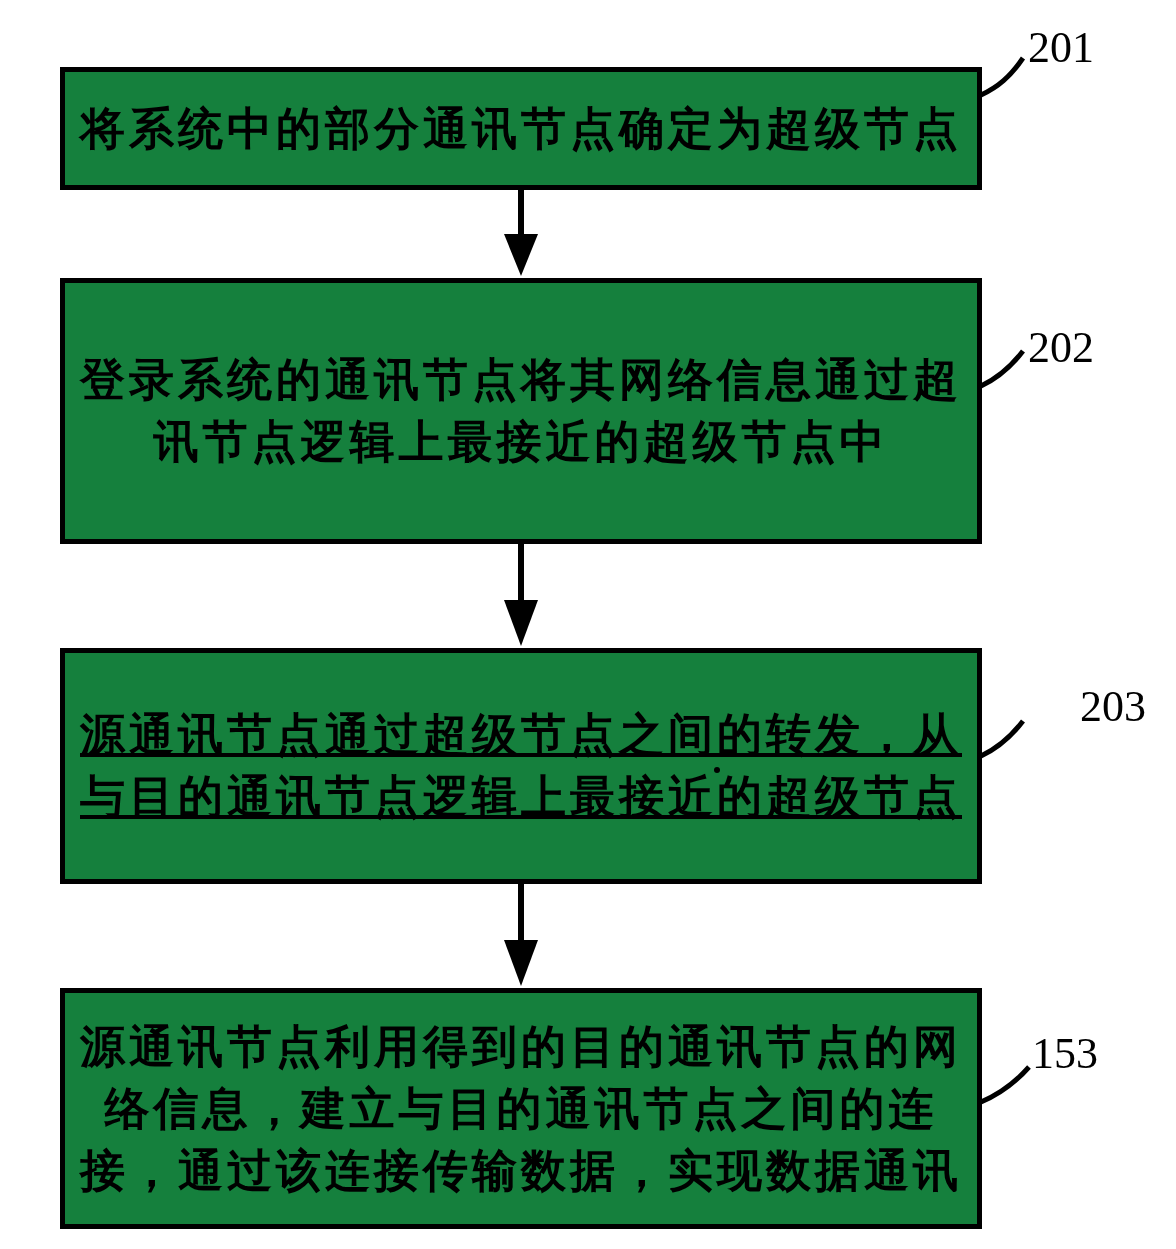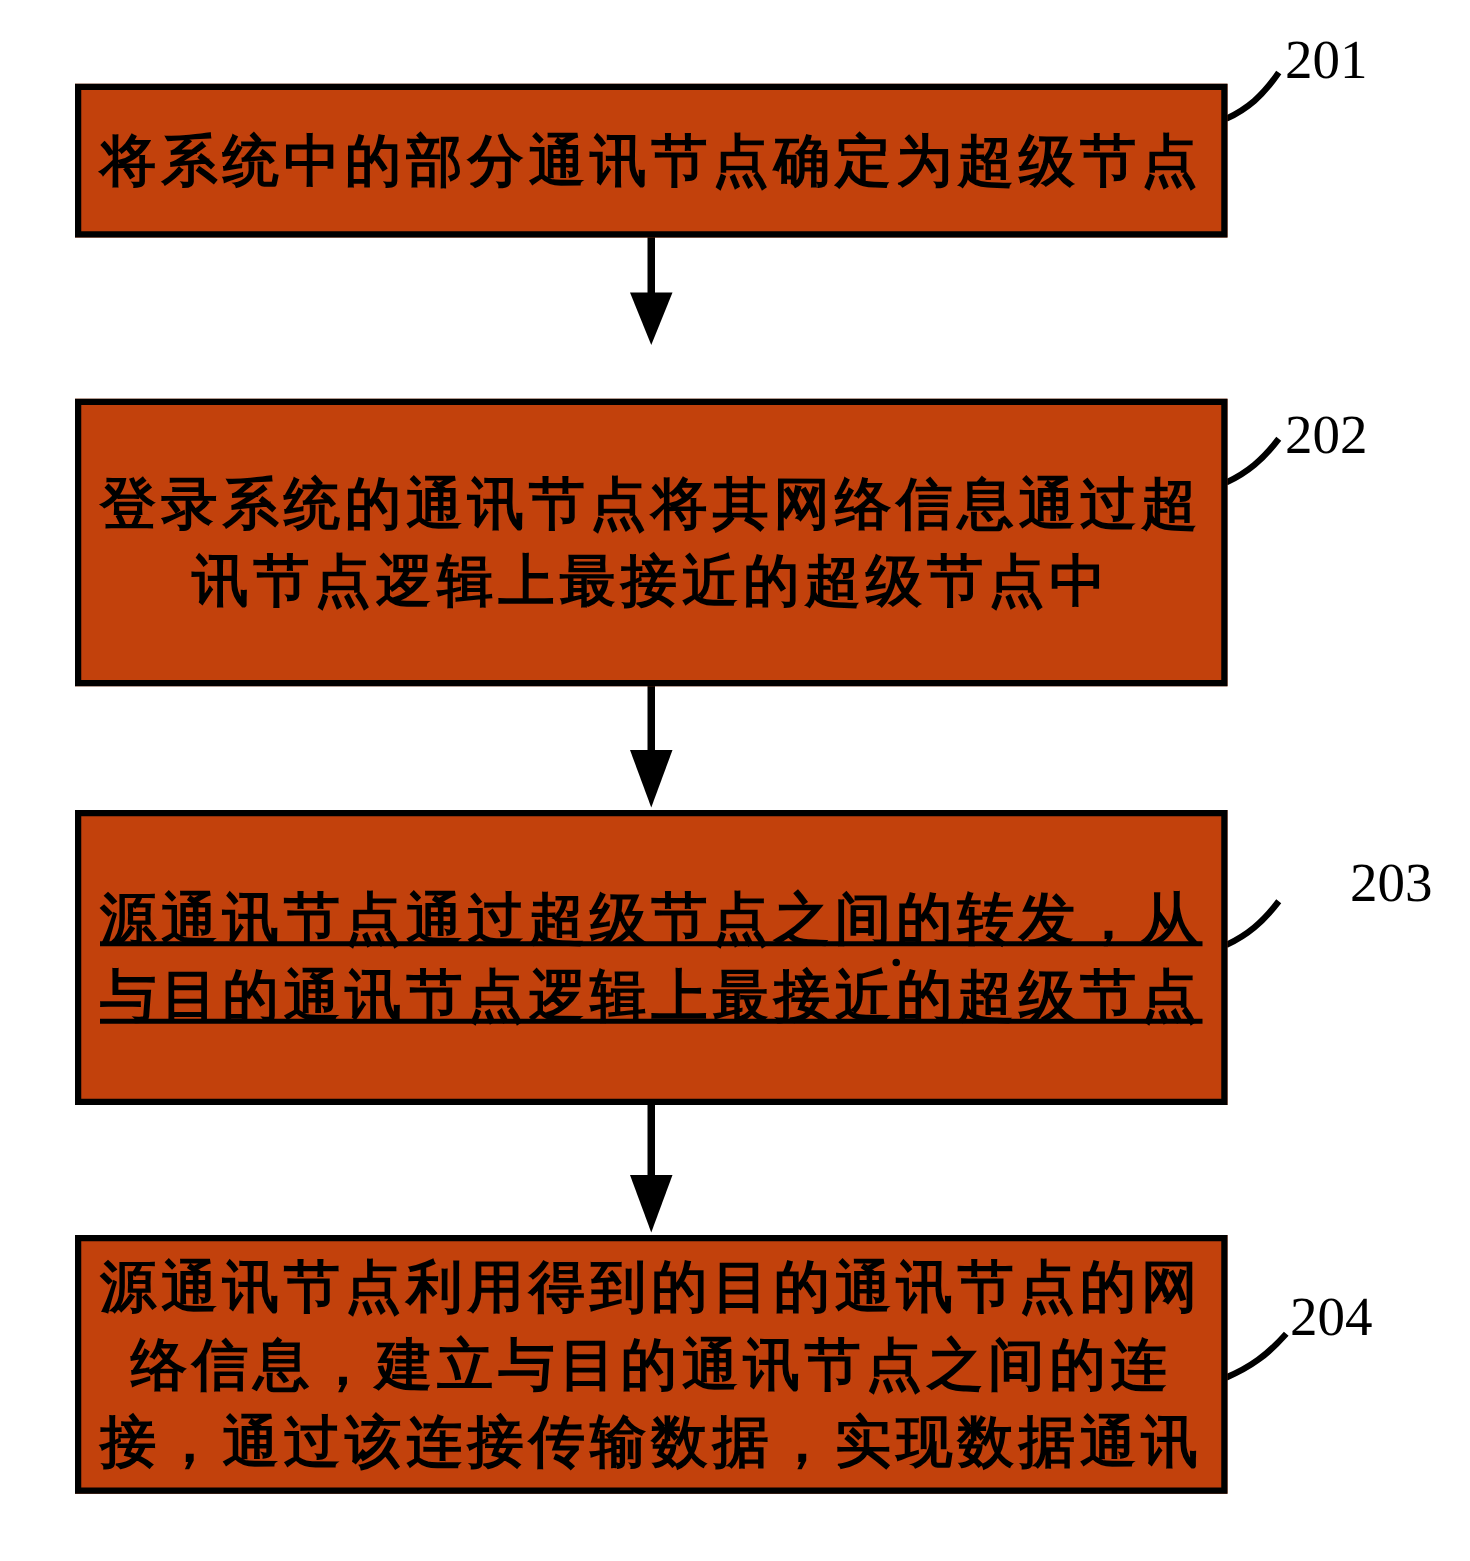--- a/index.html
+++ b/index.html
@@ -22,40 +22,40 @@
     width: 1176px;
     height: 1249px;
     pointer-events: none;
   }
   .flow-box {
     position: absolute;
     left: 60px;
     width: 922px;
     border: 5px solid #000000;
     box-sizing: border-box;
-    background: #c2410c;
+    background: #15803d;
     display: flex;
     flex-direction: column;
     justify-content: center;
     align-items: center;
   }
   .flow-box .txt-line {
     font-family: "Liberation Serif", serif;
     font-weight: 700;
     font-size: 45px;
     line-height: 62px;
     letter-spacing: 4px;
     color: #000000;
     white-space: nowrap;
     text-align: center;
   }
   .box-1 { top: 67px;  height: 123px; }
-  .box-2 { top: 278px; height: 230px; margin-top: 41px; }
+  .box-2 { top: 278px; height: 266px; }
   .box-3 { top: 648px; height: 236px; text-decoration: underline; }
-  .box-4 { top: 988px; height: 207px; }
+  .box-4 { top: 988px; height: 241px; }
   .ref-label {
     position: absolute;
     font-family: "Liberation Serif", serif;
     font-weight: 400;
     font-size: 44px;
     line-height: 1;
     color: #000000;
     white-space: nowrap;
   }
   .ref-201 { left: 1028px; top: 26px; }
@@ -112,17 +112,17 @@
 
   <div class="flow-box box-4">
     <div class="txt-line">源通讯节点利用得到的目的通讯节点的网</div>
     <div class="txt-line">络信息，建立与目的通讯节点之间的连</div>
     <div class="txt-line">接，通过该连接传输数据，实现数据通讯</div>
   </div>
 
   <div class="ref-label ref-201">201</div>
   <div class="ref-label ref-202">202</div>
   <div class="ref-label ref-203">203</div>
-  <div class="ref-label ref-204">204</div>
+  <div class="ref-label ref-204">153</div>
 
   <div class="ink-speck"></div>
 
 </div>
 
 </body></html>

